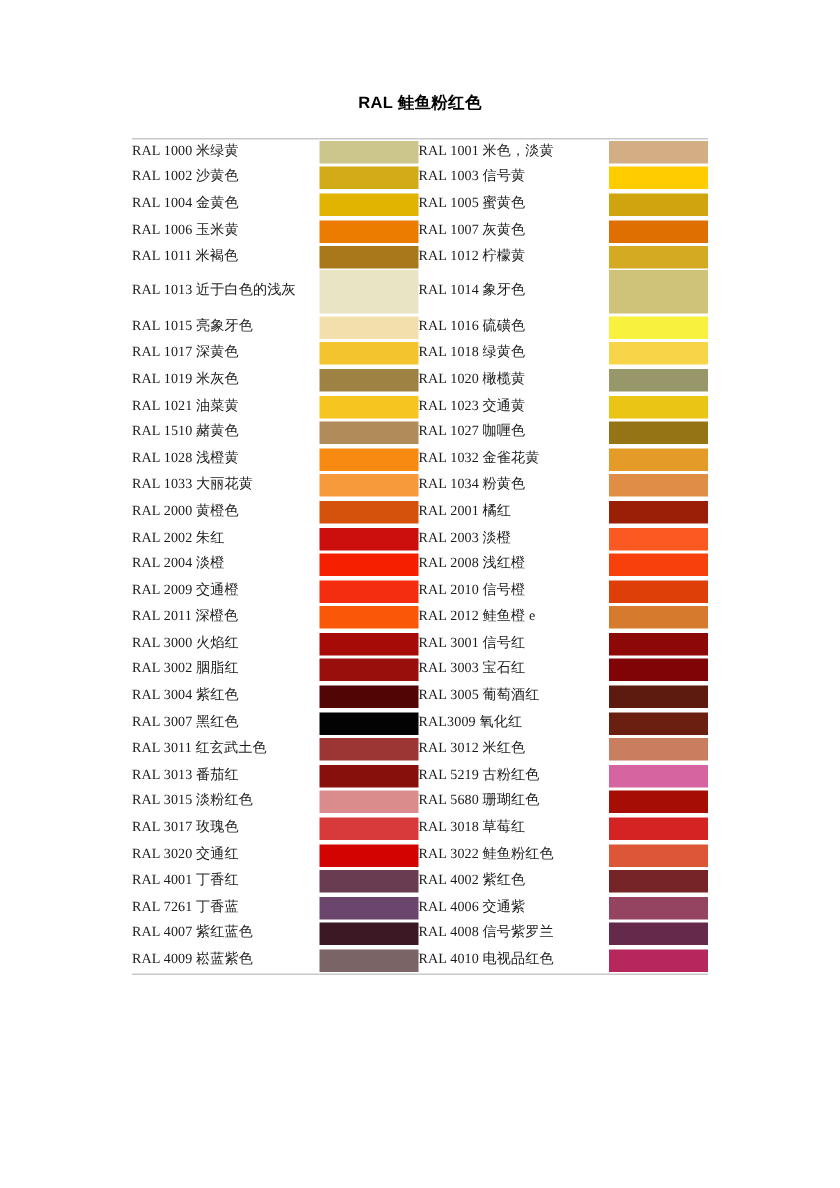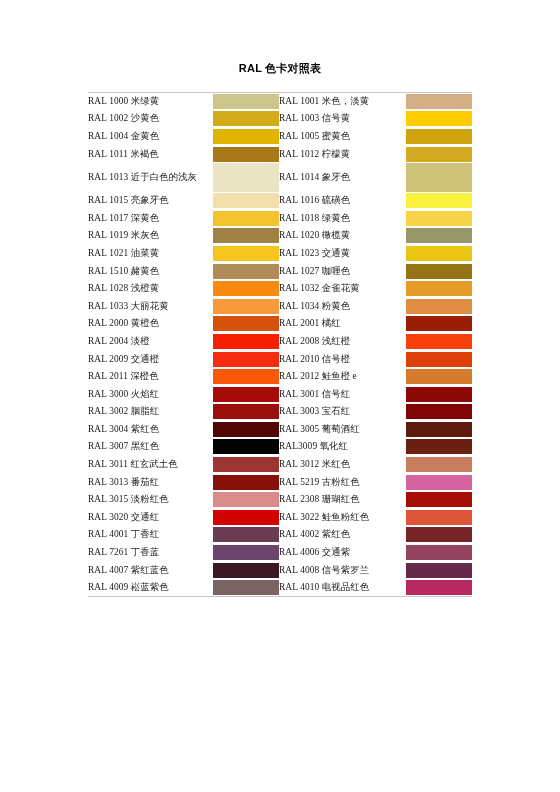--- a/index.html
+++ b/index.html
@@ -77,21 +77,21 @@
   col.c-label-b { width: 127px; }
   col.c-sw-b    { width: 66px;  }
   .tall-row { height: 31px; }
   .tall-row .swatch { height: 29px; }
 </style>
 </head>
 <body>
 
 <div id="page">
 
-  <div id="doc-title">RAL 色卡对照表</div>
+  <div id="doc-title">RAL 鲑鱼粉红色</div>
 
   <table id="ral-table">
     <colgroup>
       <col class="c-label-a">
       <col class="c-sw-a">
       <col class="c-label-b">
       <col class="c-sw-b">
     </colgroup>
     <tbody id="ral-body">
         <tr>
@@ -118,20 +118,30 @@
           <td class="label-cell">RAL 1004 金黄色</td>
           <td class="swatch-cell">
             <span class="swatch" style="background: rgb(224, 180, 0);"></span>
           </td>
           <td class="label-cell">RAL 1005 蜜黄色</td>
           <td class="swatch-cell">
             <span class="swatch" style="background: rgb(207, 164, 14);"></span>
           </td>
         </tr>
         <tr>
+          <td class="label-cell">RAL 1006 玉米黄</td>
+          <td class="swatch-cell">
+            <span class="swatch" style="background: rgb(235, 124, 0);"></span>
+          </td>
+          <td class="label-cell">RAL 1007 灰黄色</td>
+          <td class="swatch-cell">
+            <span class="swatch" style="background: rgb(223, 111, 0);"></span>
+          </td>
+        </tr>
+        <tr>
           <td class="label-cell">RAL 1011 米褐色</td>
           <td class="swatch-cell">
             <span class="swatch" style="background: rgb(169, 120, 26);"></span>
           </td>
           <td class="label-cell">RAL 1012 柠檬黄</td>
           <td class="swatch-cell">
             <span class="swatch" style="background: rgb(212, 170, 34);"></span>
           </td>
         </tr>
         <tr class="tall-row">
@@ -218,20 +228,30 @@
           <td class="label-cell">RAL 2000 黄橙色</td>
           <td class="swatch-cell">
             <span class="swatch" style="background: rgb(213, 82, 12);"></span>
           </td>
           <td class="label-cell">RAL 2001 橘红</td>
           <td class="swatch-cell">
             <span class="swatch" style="background: rgb(155, 30, 6);"></span>
           </td>
         </tr>
         <tr>
+          <td class="label-cell">RAL 2002 朱红</td>
+          <td class="swatch-cell">
+            <span class="swatch" style="background: rgb(203, 15, 12);"></span>
+          </td>
+          <td class="label-cell">RAL 2003 淡橙</td>
+          <td class="swatch-cell">
+            <span class="swatch" style="background: rgb(250, 89, 34);"></span>
+          </td>
+        </tr>
+        <tr>
           <td class="label-cell">RAL 2004 淡橙</td>
           <td class="swatch-cell">
             <span class="swatch" style="background: rgb(246, 32, 0);"></span>
           </td>
           <td class="label-cell">RAL 2008 浅红橙</td>
           <td class="swatch-cell">
             <span class="swatch" style="background: rgb(247, 64, 12);"></span>
           </td>
         </tr>
         <tr>
@@ -312,23 +332,33 @@
           <td class="label-cell">RAL 5219 古粉红色</td>
           <td class="swatch-cell">
             <span class="swatch" style="background: rgb(214, 100, 160);"></span>
           </td>
         </tr>
         <tr>
           <td class="label-cell">RAL 3015 淡粉红色</td>
           <td class="swatch-cell">
             <span class="swatch" style="background: rgb(218, 139, 139);"></span>
           </td>
-          <td class="label-cell">RAL 2308 珊瑚红色</td>
+          <td class="label-cell">RAL 5680 珊瑚红色</td>
           <td class="swatch-cell">
             <span class="swatch" style="background: rgb(165, 13, 5);"></span>
+          </td>
+        </tr>
+        <tr>
+          <td class="label-cell">RAL 3017 玫瑰色</td>
+          <td class="swatch-cell">
+            <span class="swatch" style="background: rgb(216, 57, 58);"></span>
+          </td>
+          <td class="label-cell">RAL 3018 草莓红</td>
+          <td class="swatch-cell">
+            <span class="swatch" style="background: rgb(213, 35, 36);"></span>
           </td>
         </tr>
         <tr>
           <td class="label-cell">RAL 3020 交通红</td>
           <td class="swatch-cell">
             <span class="swatch" style="background: rgb(210, 4, 2);"></span>
           </td>
           <td class="label-cell">RAL 3022 鲑鱼粉红色</td>
           <td class="swatch-cell">
             <span class="swatch" style="background: rgb(221, 86, 56);"></span>

